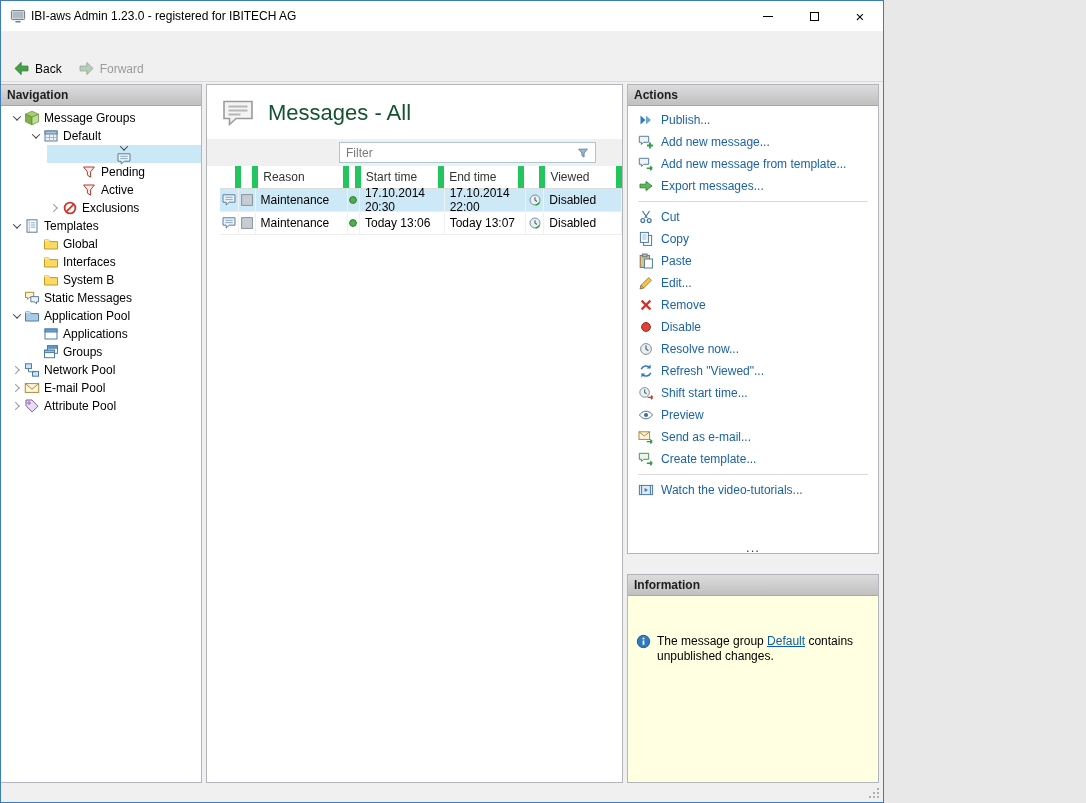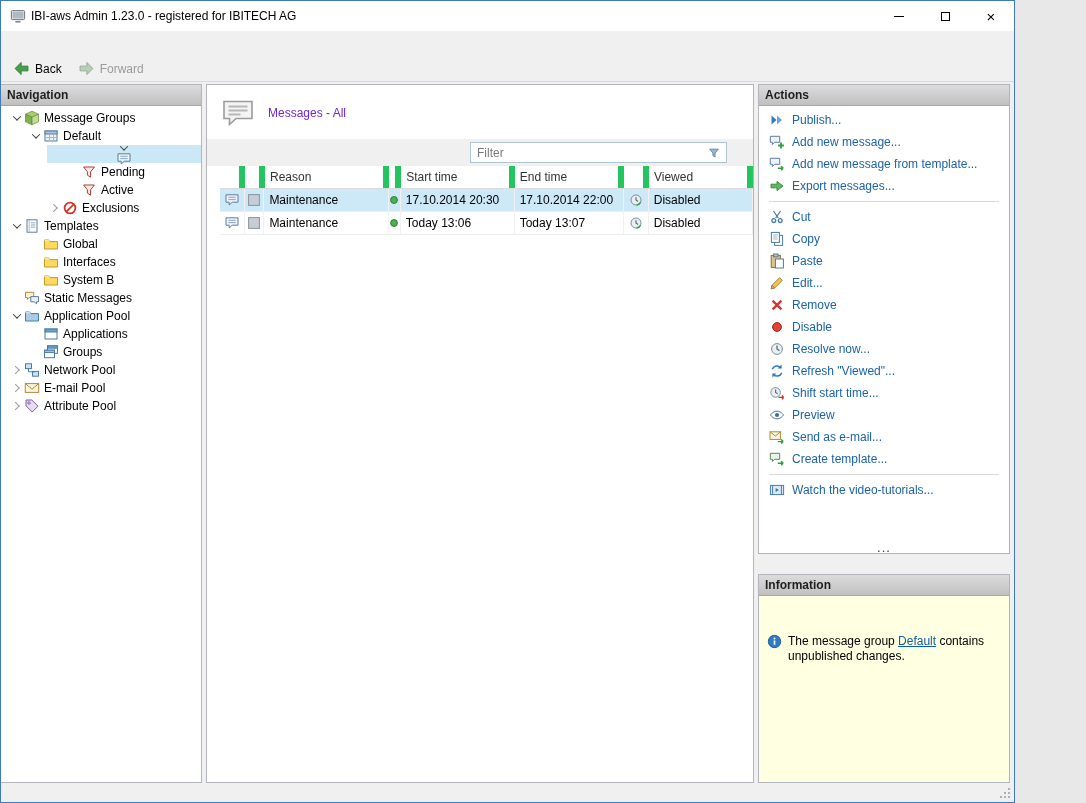--- a/index.html
+++ b/index.html
@@ -1,17 +1,17 @@
 <!DOCTYPE html>
 <html><head>
 <meta charset="utf-8">
 <style>
   *{box-sizing:border-box;}
   html,body{margin:0;padding:0;background:#e8e8e8;font-family:"Liberation Sans",sans-serif;}
-  .window{width:1015px;height:803px;border:1px solid #3d7bbf;background:#f0f0f0;display:flex;flex-direction:column;position:relative;overflow:hidden;}
+  .window{width:884px;height:803px;border:1px solid #3d7bbf;background:#f0f0f0;display:flex;flex-direction:column;position:relative;overflow:hidden;}
 
   
   .titlebar{height:30px;background:#fff;display:flex;align-items:center;flex:none;}
   .app-icon{width:16px;height:16px;margin:0 5px 0 9px;}
   .title-text{flex:1;font-size:12px;color:#000;white-space:nowrap;overflow:hidden;}
   .win-controls{display:flex;height:100%;}
   .win-btn{width:46px;height:30px;display:flex;align-items:center;justify-content:center;}
   .glyph-min{width:10px;border-top:1px solid #000;display:block;}
   .glyph-max{width:9px;height:9px;border:1px solid #000;display:block;}
   .glyph-close{font-size:15px;line-height:1;color:#000;}
@@ -43,21 +43,21 @@
   .expander{width:15px;flex:none;display:flex;align-items:center;justify-content:center;}
   .expander.expanded::before{content:"";display:block;width:5px;height:5px;border-right:1.6px solid #3c3c3c;border-bottom:1.6px solid #3c3c3c;transform:rotate(45deg) translate(-1px,-1px);}
   .expander.collapsed::before{content:"";display:block;width:5px;height:5px;border-right:1.6px solid #9a9a9a;border-bottom:1.6px solid #9a9a9a;transform:rotate(-45deg) translate(-1px,-1px);}
   .icon{width:16px;height:16px;flex:none;display:inline-flex;align-items:center;justify-content:center;}
   .icon svg{width:100%;height:100%;display:block;}
   .tree-label{margin-left:4px;white-space:nowrap;overflow:hidden;}
 
   
   .main-header{display:flex;align-items:center;gap:13px;padding:13px 12px 11px 14px;flex:none;}
   .icon-large{width:34px;height:30px;}
-  .main-title{font-size:12px;color:#6d28d9;}
+  .main-title{font-size:22px;color:#14532d;}
   .filter-band{height:27px;background:#f0f0f0;display:flex;align-items:center;justify-content:flex-end;padding-right:26px;flex:none;}
   .filter-box{width:257px;height:21px;background:#fff;border:1px solid #afc4d5;display:flex;align-items:center;}
   .filter-input{flex:1;border:none;outline:none;background:transparent;font-family:"Liberation Sans",sans-serif;font-size:12px;padding:0 6px;color:#000;min-width:0;}
   .filter-input::placeholder{color:#7a7a7a;}
   .filter-box .icon{width:14px;height:14px;margin-right:5px;}
   .table{margin-left:13px;flex:none;}
   .thead{display:flex;height:23px;border-bottom:1px solid #dcdcdc;}
   .th{display:flex;align-items:center;padding-left:5px;font-size:12px;color:#333;border-right:6px solid #22c55e;height:100%;}
   .trow{display:flex;height:23px;border-bottom:1px solid #ededed;}
   .trow.selected{background:#cde8f7;}

